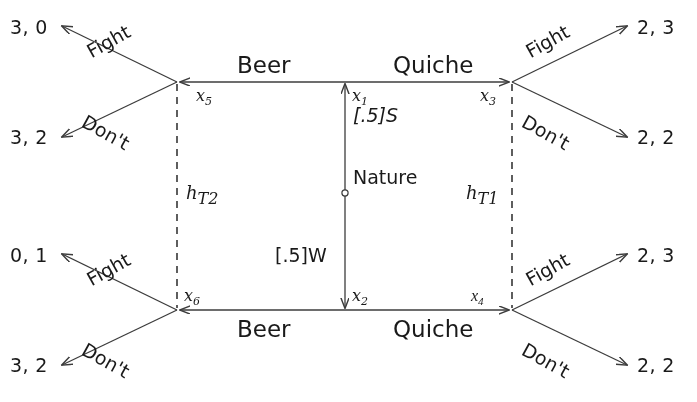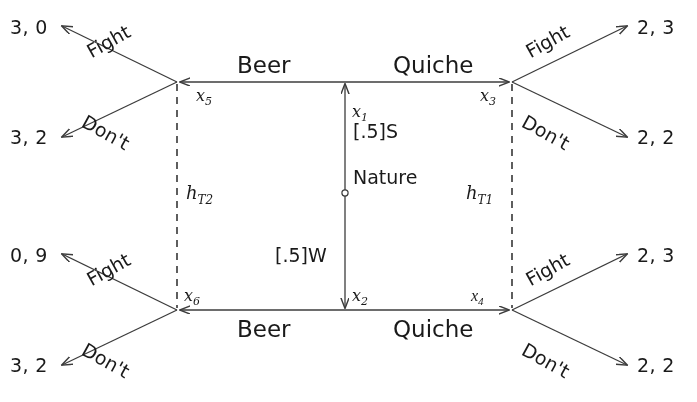--- a/index.html
+++ b/index.html
@@ -57,21 +57,21 @@
   .node-lbl sub {
     font-size: 11px;
     font-style: italic;
   }
   .info-lbl {
     font-size: 18px;
     font-style: italic;
     font-family: "DejaVu Serif", "Liberation Serif", serif;
   }
   .info-lbl sub {
-    font-size: 12px;
+    font-size: 16px;
     font-style: italic;
   }
   .rot-up {
     transform: rotate(-29deg);
     transform-origin: left bottom;
   }
   .rot-dn {
     transform: rotate(29deg);
     transform-origin: left top;
   }
@@ -132,21 +132,21 @@
       <line x1="512" y1="84" x2="512" y2="308" stroke="#1a1a1a" stroke-width="1.4" stroke-dasharray="7 6"></line>
     </g>
   </svg>
 
   <div class="lbl payoff" style="left:10px; top:18px;">3, 0</div>
   <div class="lbl payoff" style="left:10px; top:128px;">3, 2</div>
 
   <div class="lbl payoff" style="left:637px; top:18px;">2, 3</div>
   <div class="lbl payoff" style="left:637px; top:128px;">2, 2</div>
 
-  <div class="lbl payoff" style="left:10px; top:246px;">0, 9</div>
+  <div class="lbl payoff" style="left:10px; top:246px;">0, 1</div>
   <div class="lbl payoff" style="left:10px; top:356px;">3, 2</div>
 
   <div class="lbl payoff" style="left:637px; top:246px;">2, 3</div>
   <div class="lbl payoff" style="left:637px; top:356px;">2, 2</div>
 
   <div class="lbl action rot-up" style="left:93px; top:42px;">Fight</div>
   <div class="lbl action rot-dn" style="left:88px; top:112px;">Don't</div>
 
   <div class="lbl action rot-up" style="left:532px; top:42px;">Fight</div>
   <div class="lbl action rot-dn" style="left:528px; top:112px;">Don't</div>
@@ -155,25 +155,25 @@
   <div class="lbl action rot-dn" style="left:88px; top:340px;">Don't</div>
 
   <div class="lbl action rot-up" style="left:532px; top:270px;">Fight</div>
   <div class="lbl action rot-dn" style="left:528px; top:340px;">Don't</div>
 
   <div class="lbl msg" style="left:237px; top:54px;">Beer</div>
   <div class="lbl msg" style="left:393px; top:54px;">Quiche</div>
   <div class="lbl msg" style="left:237px; top:318px;">Beer</div>
   <div class="lbl msg" style="left:393px; top:318px;">Quiche</div>
 
-  <div class="lbl prob" style="left:353px; top:122px;">[.5]S</div>
+  <div class="lbl prob" style="left:353px; top:106px;font-style:italic;">[.5]S</div>
   <div class="lbl nature-lbl" style="left:353px; top:168px;">Nature</div>
   <div class="lbl prob" style="left:275px; top:246px;">[.5]W</div>
 
-  <div class="lbl node-lbl" style="left:352px; top:88px;margin-top:16px;">
+  <div class="lbl node-lbl" style="left:352px; top:88px;">
     <span>x</span><sub>1</sub>
   </div>
   <div class="lbl node-lbl" style="left:352px; top:288px;">
     <span>x</span><sub>2</sub>
   </div>
   <div class="lbl node-lbl" style="left:480px; top:88px;text-align:center;">
     <span>x</span><sub>3</sub>
   </div>
   <div class="lbl node-lbl" style="left:471px; top:288px;font-family:Liberation Serif, serif;">
     <span>x</span><sub>4</sub>

